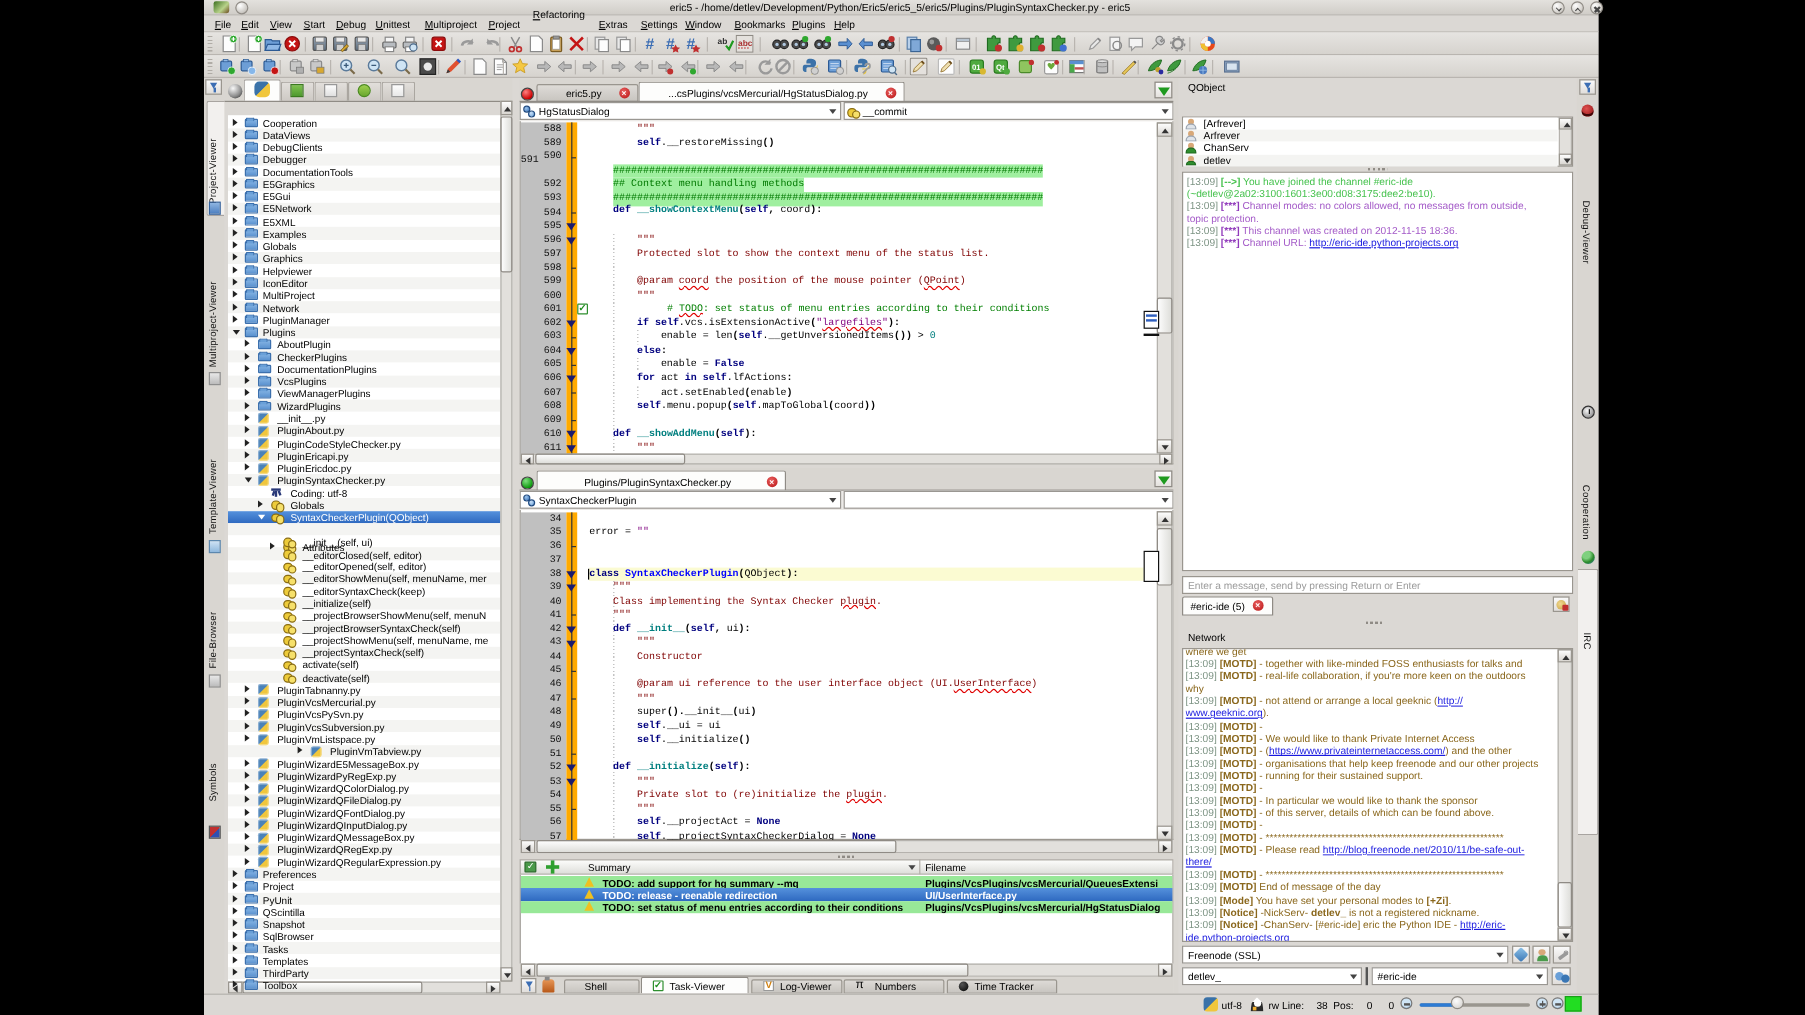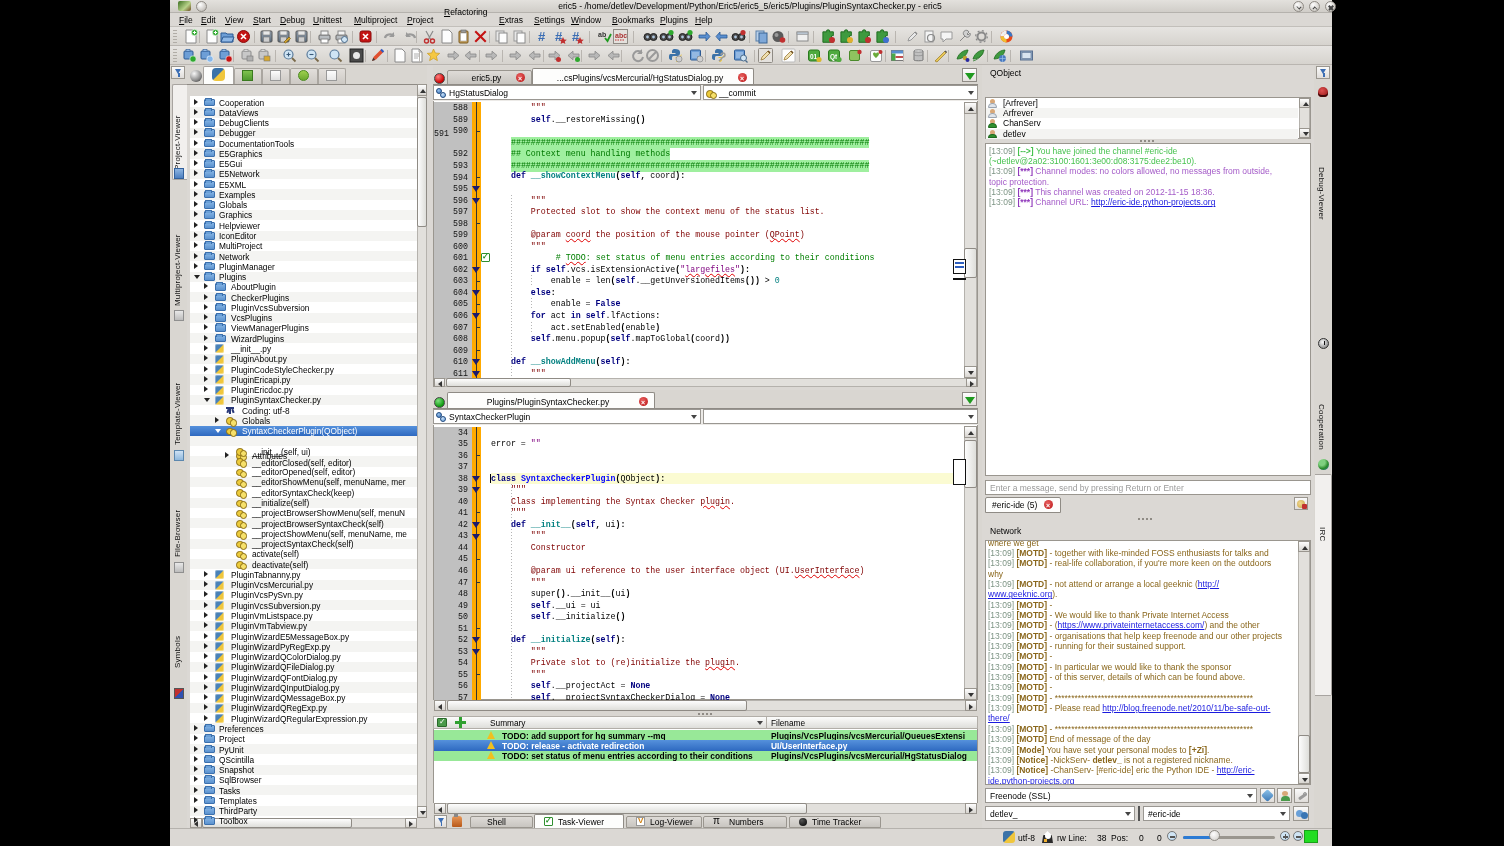--- a/index.html
+++ b/index.html
@@ -706,21 +706,21 @@
     <span style="position:absolute;left:41px;top:0.5px;">AboutPlugin</span>
     <div class="tcol" style="left:14px;"></div>
     <div class="tfolder" style="left:25px;"></div>
   </div>
 <div class="trow" style="top:292.13px;z-index:5;">
     <span style="position:absolute;left:41px;top:0.5px;">CheckerPlugins</span>
     <div class="tcol" style="left:14px;"></div>
     <div class="tfolder" style="left:25px;"></div>
   </div>
 <div class="trow" style="top:302.4px;z-index:5;">
-    <span style="position:absolute;left:41px;top:0.5px;">PluginVcsSubversion</span>
+    <span style="position:absolute;left:41px;top:0.5px;">DocumentationPlugins</span>
     <div class="tcol" style="left:14px;"></div>
     <div class="tfolder" style="left:25px;"></div>
   </div>
 <div class="trow" style="top:312.66999999999996px;z-index:5;">
     <span style="position:absolute;left:41px;top:0.5px;">VcsPlugins</span>
     <div class="tcol" style="left:14px;"></div>
     <div class="tfolder" style="left:25px;"></div>
   </div>
 <div class="trow" style="top:322.94px;z-index:5;">
     <span style="position:absolute;left:41px;top:0.5px;">ViewManagerPlugins</span>
@@ -850,21 +850,21 @@
 <div class="trow" style="top:600.23px;z-index:5;">
     <span style="position:absolute;left:41px;top:0.5px;">PluginVcsSubversion.py</span>
     <div class="tcol" style="left:14px;"></div>
     <div class="tpy" style="left:25px;"></div>
   </div>
 <div class="trow" style="top:610.5px;z-index:5;">
     <span style="position:absolute;left:41px;top:0.5px;">PluginVmListspace.py</span>
     <div class="tcol" style="left:14px;"></div>
     <div class="tpy" style="left:25px;"></div>
   </div>
-<div class="trow" style="top:620.77px;z-index:5;">
+<div class="trow" style="top:620.77px;z-index:5;margin-left:44px;">
     <span style="position:absolute;left:41px;top:0.5px;">PluginVmTabview.py</span>
     <div class="tcol" style="left:14px;"></div>
     <div class="tpy" style="left:25px;"></div>
   </div>
 <div class="trow" style="top:631.04px;z-index:5;">
     <span style="position:absolute;left:41px;top:0.5px;">PluginWizardE5MessageBox.py</span>
     <div class="tcol" style="left:14px;"></div>
     <div class="tpy" style="left:25px;"></div>
   </div>
 <div class="trow" style="top:641.31px;z-index:5;">
@@ -1220,21 +1220,21 @@
 <div class="abs" style="left:766px;top:716px;width:1px;height:13px;background:#b2aea8;"></div>
 <div class="abs" style="left:771px;top:718px;font-size:8.3px;color:#000;">Filename</div>
 <div class="abs" style="left:433px;top:729px;width:545px;height:74px;background:#fff;border-left:1px solid #9a968f;border-right:1px solid #9a968f;"></div>
 <div class="abs" style="left:434px;top:730.0px;width:543px;height:10.33px;background:#98e898;overflow:hidden;">
     <div style="position:absolute;left:53px;top:0.5px;width:0;height:0;border-left:4.5px solid transparent;border-right:4.5px solid transparent;border-bottom:8px solid #f0c020;"></div>
     <span style="position:absolute;left:68px;top:0.5px;font-size:8.4px;font-weight:bold;color:#000;white-space:nowrap;">TODO: add support for hg summary --mq</span>
     <span style="position:absolute;left:337px;top:0.5px;font-size:8.4px;font-weight:bold;color:#000;white-space:nowrap;">Plugins/VcsPlugins/vcsMercurial/QueuesExtensi</span>
   </div>
 <div class="abs" style="left:434px;top:740.33px;width:543px;height:10.33px;background:linear-gradient(#5591dc,#2e69c0);overflow:hidden;">
     <div style="position:absolute;left:53px;top:0.5px;width:0;height:0;border-left:4.5px solid transparent;border-right:4.5px solid transparent;border-bottom:8px solid #f0c020;"></div>
-    <span style="position:absolute;left:68px;top:0.5px;font-size:8.4px;font-weight:bold;color:#fff;white-space:nowrap;">TODO: release - activate redirection</span>
+    <span style="position:absolute;left:68px;top:0.5px;font-size:8.4px;font-weight:bold;color:#fff;white-space:nowrap;">TODO: release - reenable redirection</span>
     <span style="position:absolute;left:337px;top:0.5px;font-size:8.4px;font-weight:bold;color:#fff;white-space:nowrap;">UI/UserInterface.py</span>
   </div>
 <div class="abs" style="left:434px;top:750.66px;width:543px;height:10.33px;background:#98e898;overflow:hidden;">
     <div style="position:absolute;left:53px;top:0.5px;width:0;height:0;border-left:4.5px solid transparent;border-right:4.5px solid transparent;border-bottom:8px solid #f0c020;"></div>
     <span style="position:absolute;left:68px;top:0.5px;font-size:8.4px;font-weight:bold;color:#000;white-space:nowrap;">TODO: set status of menu entries according to their conditions</span>
     <span style="position:absolute;left:337px;top:0.5px;font-size:8.4px;font-weight:bold;color:#000;white-space:nowrap;">Plugins/VcsPlugins/vcsMercurial/HgStatusDialog</span>
   </div>
 <div class="sbtrack" style="left:434px;top:803px;width:543px;height:11px;"></div>
 <div class="abs" style="left:434px;top:803px;width:12px;height:11px;background:linear-gradient(#fdfdfd,#d8d5d0);border:1px solid #9a968f;">
     <div class="arr-l" style="left:3px;top:2.5px;"></div>

